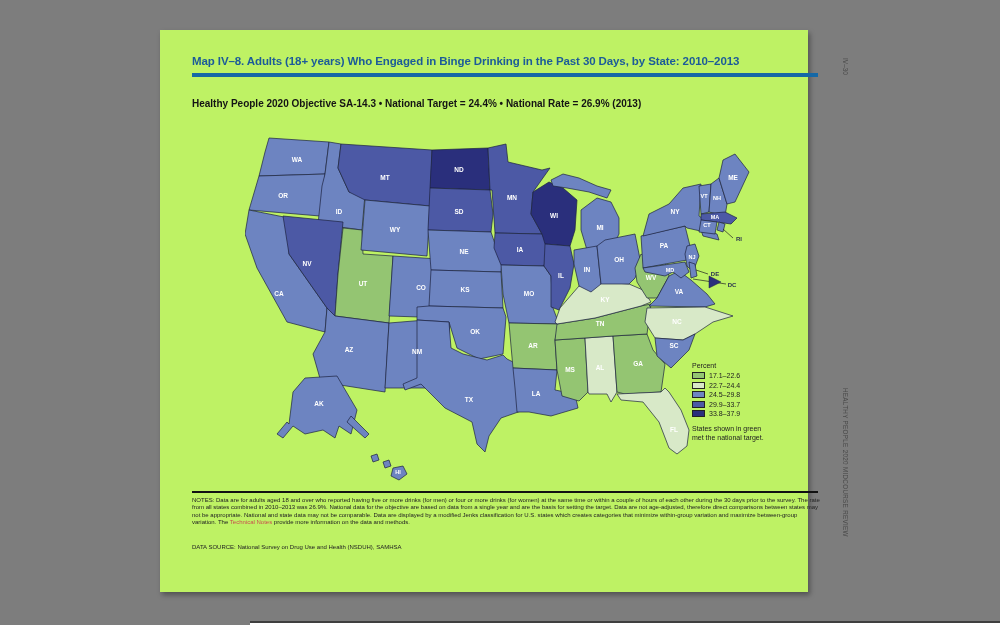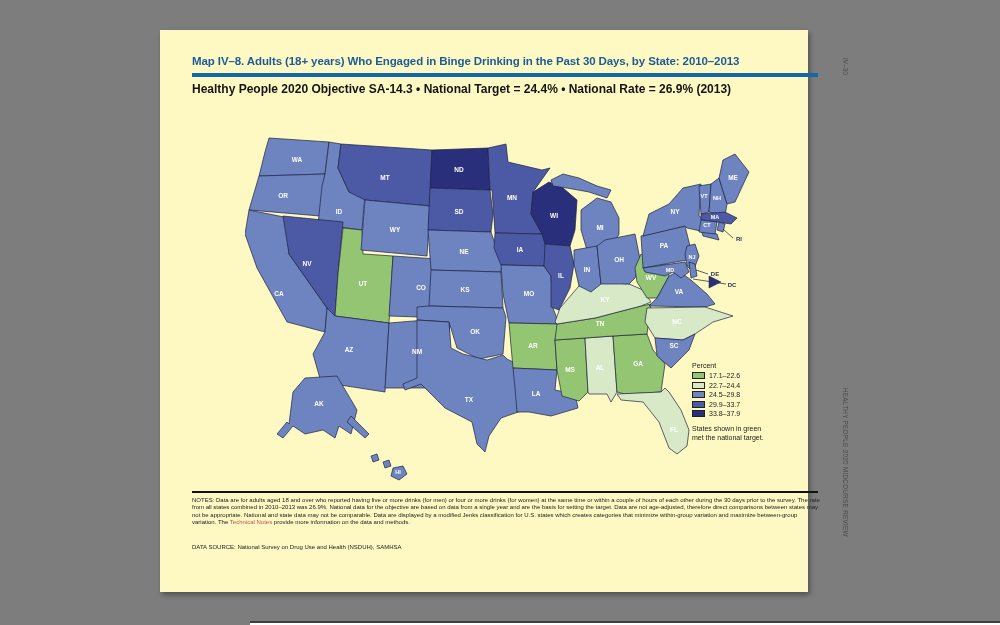--- a/index.html
+++ b/index.html
@@ -1,26 +1,26 @@
 <!DOCTYPE html>
 <html><head>
 <meta charset="utf-8">
 <style>
   * { margin:0; padding:0; box-sizing:border-box; }
   html,body { width:1000px; height:625px; overflow:hidden;
     background:#7d7d7d; font-family:"Liberation Sans", sans-serif; }
   .page { position:absolute; left:160px; top:30px; width:648px; height:562px;
-    background:#fef9c3; box-shadow:2px 3px 5px rgba(0,0,0,0.35); }
+    background:#bef264; box-shadow:2px 3px 5px rgba(0,0,0,0.35); }
   .page2-sliver { position:absolute; left:250px; top:621px; width:750px; height:4px;
     background:#ffffff; border-top:2px solid #3f3f3f; }
   .doc-title { position:absolute; left:32px; top:25px; width:640px;
     font-size:11.5px; font-weight:bold; color:#1c5b99; letter-spacing:-0.1px; }
   .title-rule { position:absolute; left:32px; top:43px; width:626px; height:4px; background:#1568a6; }
-  .subtitle { position:absolute; left:32px; top:52px; width:626px;
-    font-size:12px; font-weight:bold; color:#141414; }
+  .subtitle { position:absolute; left:32px; top:68px; width:626px;
+    font-size:10px; font-weight:bold; color:#141414; }
   .map-wrap { position:absolute; left:85px; top:96px; width:510px; height:362px; }
   svg text { font-family:"Liberation Sans", sans-serif; }
   .legend { position:absolute; left:532px; top:332px; width:130px; }
   .legend-title { font-size:7px; color:#222; margin-bottom:3px; }
   .legend-row { display:flex; align-items:center; margin-bottom:2.5px; }
   .legend-swatch { width:13px; height:7px; border:0.8px solid #222; margin-right:4px; flex:none; }
   .legend-label { font-size:7px; color:#222; }
   .legend-note { font-size:7px; color:#222; margin-top:8px; line-height:8.5px; }
   .notes-rule { position:absolute; left:32px; top:461px; width:626px; height:1.5px; background:#111; }
   .notes { position:absolute; left:32px; top:467px; width:628px;

